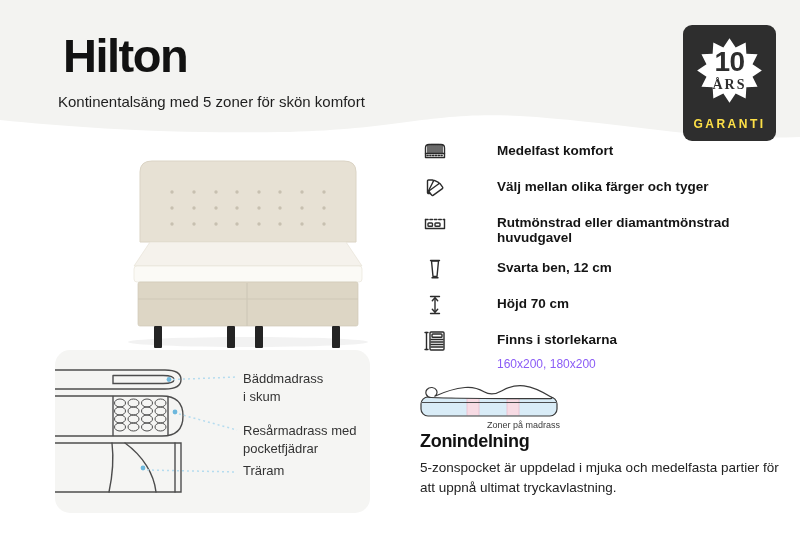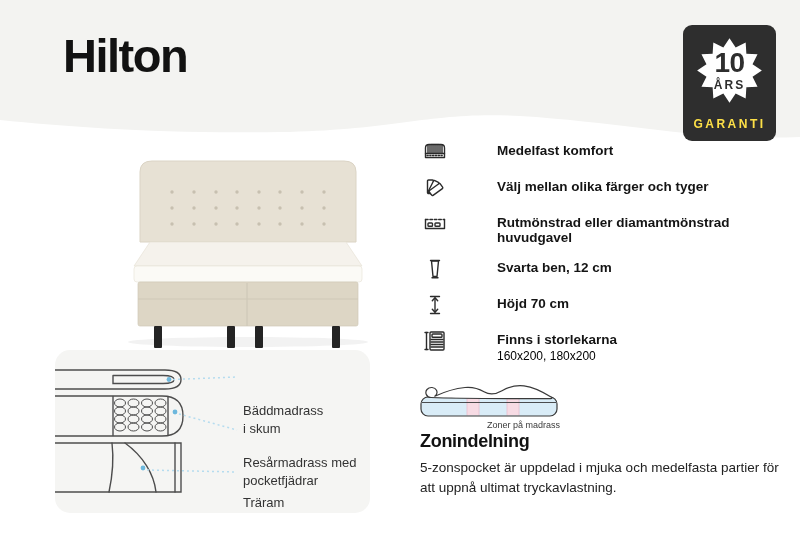--- a/index.html
+++ b/index.html
@@ -11,56 +11,57 @@
   .wave { position:absolute; top:0; left:0; width:800px; height:145px; }
 
   .title { position:absolute; left:55px; top:28px; font-size:47px; font-weight:800; letter-spacing:-1.5px; color:#121212;margin-left:8px; }
   .subtitle { position:absolute; left:58px; top:93px; font-size:15px; color:#1e1e1e; }
 
   
   .badge { position:absolute; left:683px; top:25px; width:93px; height:116px; background:#2e2e2e; border-radius:9px; }
   .badge .star { position:absolute; left:8px; top:7px; width:77px; height:77px; }
   .badge .star-text { position:absolute; left:8px; top:7px; width:77px; height:77px; display:flex; flex-direction:column; align-items:center; justify-content:center; color:#2e2e2e; }
   .badge .years { font-size:28px; font-weight:800; line-height:1; letter-spacing:-0.5px; }
-  .badge .years-unit { font-size:12px; font-weight:700; letter-spacing:2px; margin-top:1px; }
+  .badge .years-unit { font-size:14px; font-weight:700; letter-spacing:2px; margin-top:1px;font-family:Liberation Serif, serif; }
   .badge .garanti { position:absolute; left:0; bottom:10px; width:100%; text-align:center; color:#fde047; font-size:12px; font-weight:700; letter-spacing:2.5px; }
 
   
   .bed { position:absolute; left:106px; top:142px; width:284px; height:207px; }
 
   
   .features { position:absolute; left:421px; top:140px; width:365px; }
   .feature-row { display:flex; align-items:flex-start; margin-bottom:12px; min-height:21px; }
   .feature-icon { width:28px; height:24px; flex:0 0 28px; display:flex; align-items:center; justify-content:center; }
   .feature-text { margin-left:11px; padding-top:3px; font-size:13.5px; font-weight:700; color:#141414;padding-left:37px; }
-  .feature-sub { font-size:12px; font-weight:400; color:#000000; margin-top:2px; }
+  .feature-sub { font-size:12px; font-weight:400; color:#8b5cf6; margin-top:10px; }
   .feature-icon svg { stroke:#2b2b2b; fill:none; stroke-width:1.4; stroke-linecap:round; stroke-linejoin:round; }
 
   
   .xsection-card { position:absolute; left:55px; top:350px; width:315px; height:163px; background:#f5f5f3; border-radius:15px; overflow:hidden; }
   .xsection-svg { position:absolute; left:0; top:0; width:315px; height:163px; }
-  .diagram-label { position:absolute; left:188px; font-size:13px; color:#333333; line-height:1.35; white-space:pre-line;margin-top:32px; }
+  .diagram-label { position:absolute; left:188px; font-size:13px; color:#333333; line-height:1.35; white-space:pre-line; }
   .dl-0 { top:20px; } .dl-1 { top:72px; } .dl-2 { top:112px; }
 
   
   .zone-illus { position:absolute; left:418px; top:363px; width:142px; height:56px; }
   .zone-caption { position:absolute; left:418px; top:420px; width:142px; text-align:right; font-size:9px; color:#3a3a3a; }
   .zone-heading { position:absolute; left:420px; top:431px; font-size:18px; font-weight:800; color:#121212; letter-spacing:-0.3px; }
   .zone-body { position:absolute; left:420px; top:458px; width:360px; font-size:13.5px; color:#222222; line-height:1.45; }
 </style>
 </head>
 <body>
 
 <div class="page">
 
   <svg class="wave" viewBox="0 0 800 145" preserveAspectRatio="none">
     <path d="M0,0 H800 V137 C700,141 620,122 520,116 C430,111 400,130 280,132 C160,134 70,127 0,120 Z" fill="#f3f3f1"></path>
   </svg>
 
   <div class="title">Hilton</div>
+  <div class="subtitle">Kontinentalsäng med 5 zoner för skön komfort</div>
 
   <div class="badge">
     <svg class="star" viewBox="0 0 100 100">
       <polygon fill="#ffffff" points="50,8 58,20.1 71,13.6 71.9,28.1 86.4,29 79.9,42 92,50 79.9,58 86.4,71 71.9,71.9 71,86.4 58,79.9 50,92 42,79.9 29,86.4 28.1,71.9 13.6,71 20.1,58 8,50 20.1,42 13.6,29 28.1,28.1 29,13.6 42,20.1"></polygon>
     </svg>
     <div class="star-text">
       <div class="years">10</div>
       <div class="years-unit">ÅRS</div>
     </div>
     <div class="garanti">GARANTI</div>

